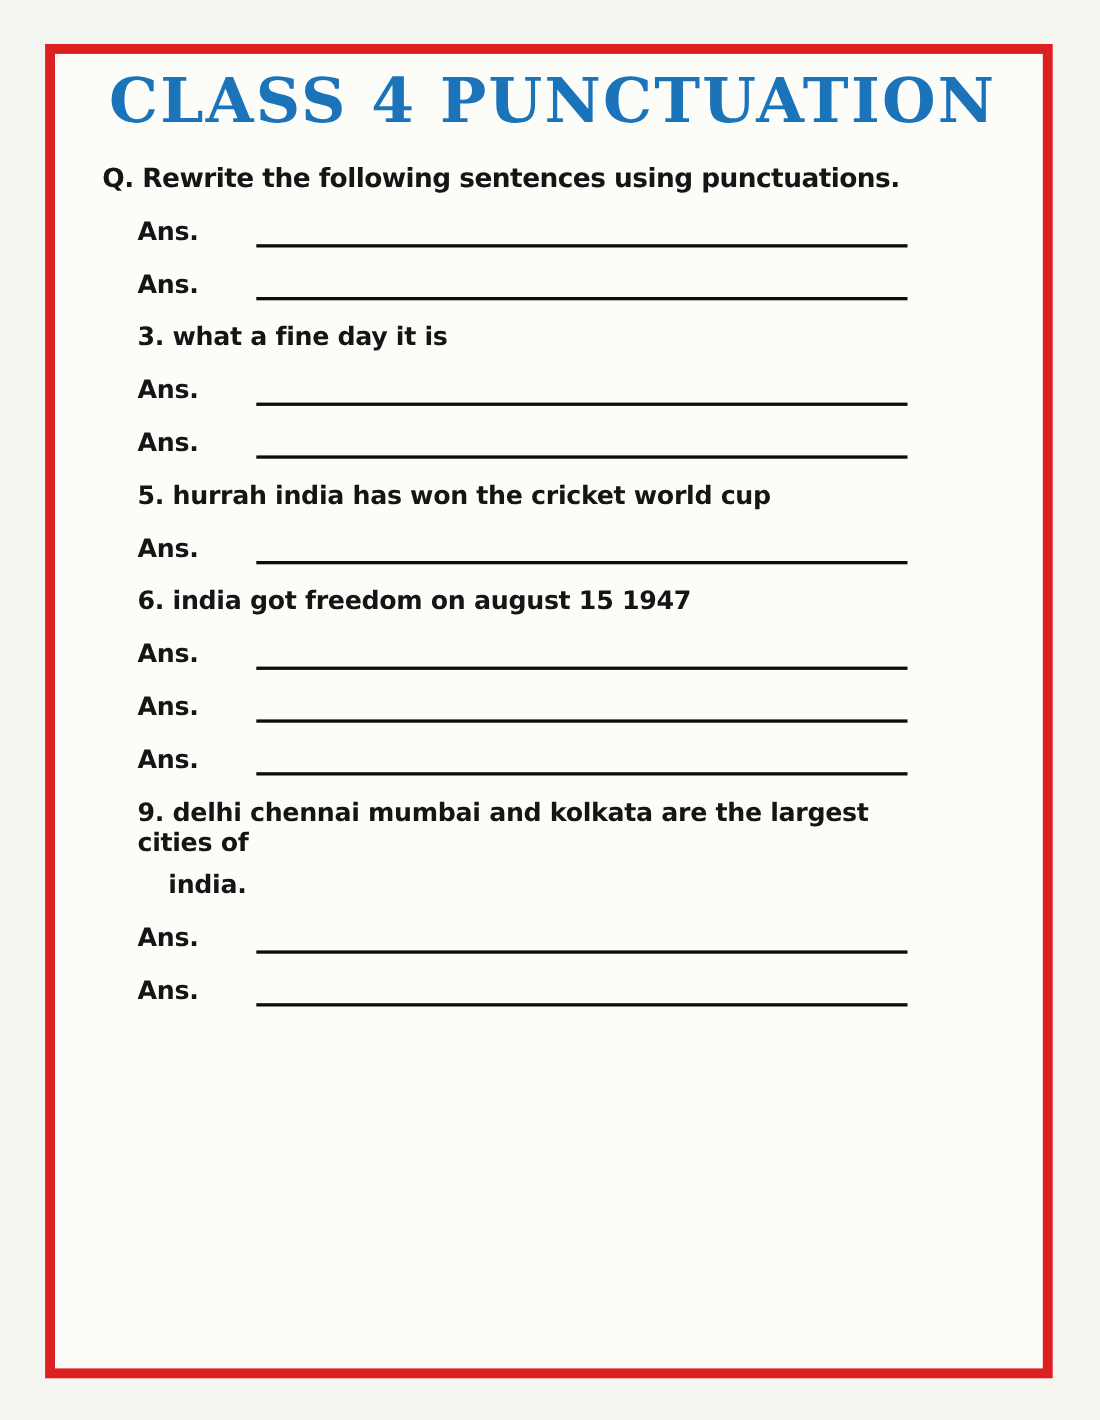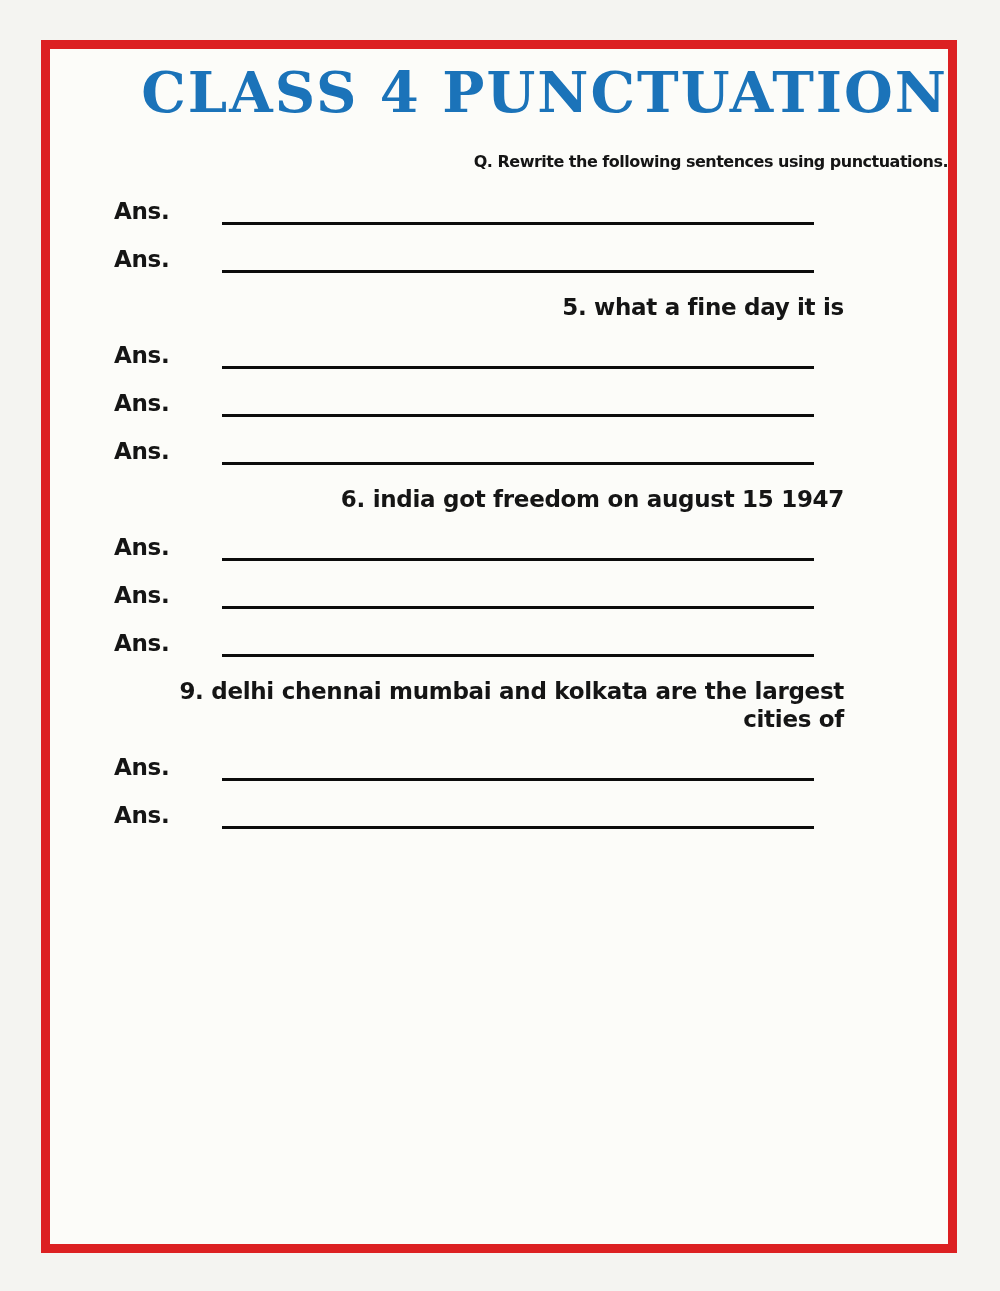--- a/index.html
+++ b/index.html
@@ -14,35 +14,34 @@
     position: absolute;
     left: 41px;
     top: 40px;
     width: 898px;
     height: 1195px;
     border: 9px solid #dc2022;
     background: #fcfcf9;
     box-sizing: content-box;
   }
   .content {
-    padding: 8px 0 0 32px;
-    text-align: right;
+    padding: 8px 0 0 43px;
   }
   .title {
     font-family: "DejaVu Serif", serif;
     font-weight: bold;
     font-size: 56px;
     line-height: 66px;
     letter-spacing: 2px;
     color: #1b73b9;
     margin: 2px 0 0 6px;
     white-space: nowrap;
   }
   .question {
-    font-size: 16px;
+    font-size: 24px;
     font-weight: bold;
     letter-spacing: -0.5px;
     color: #151515;
     margin: 22px 0 0 0;
     line-height: 30px;
     white-space: pre-wrap;
   }
   .worksheet-items {
     margin-top: 20px;
   }
@@ -103,35 +102,36 @@
       </div>
 
       <div>
         <div class="answer-row">
           <span class="ans-label">Ans.</span>
           <span class="answer-blank"></span>
         </div>
       </div>
 
       <div>
-        <div class="item-sentence">5. what a fine day it is</div>
+        <div class="item-sentence">3. what a fine day it is</div>
         <div class="answer-row">
           <span class="ans-label">Ans.</span>
           <span class="answer-blank"></span>
         </div>
       </div>
 
       <div>
         <div class="answer-row">
           <span class="ans-label">Ans.</span>
           <span class="answer-blank"></span>
         </div>
       </div>
 
       <div>
+        <div class="item-sentence">5. hurrah india has won the cricket world cup</div>
         <div class="answer-row">
           <span class="ans-label">Ans.</span>
           <span class="answer-blank"></span>
         </div>
       </div>
 
       <div>
         <div class="item-sentence">6. india got freedom on august 15 1947</div>
         <div class="answer-row">
           <span class="ans-label">Ans.</span>
@@ -147,21 +147,21 @@
       </div>
 
       <div>
         <div class="answer-row">
           <span class="ans-label">Ans.</span>
           <span class="answer-blank"></span>
         </div>
       </div>
 
       <div>
-        <div class="item-sentence"><span>9. delhi chennai mumbai and kolkata are the largest cities of</span></div>
+        <div class="item-sentence"><span>9. delhi chennai mumbai and kolkata are the largest cities of</span><span class="item-line2">india.</span></div>
         <div class="answer-row">
           <span class="ans-label">Ans.</span>
           <span class="answer-blank"></span>
         </div>
       </div>
 
       <div>
         <div class="answer-row">
           <span class="ans-label">Ans.</span>
           <span class="answer-blank"></span>

